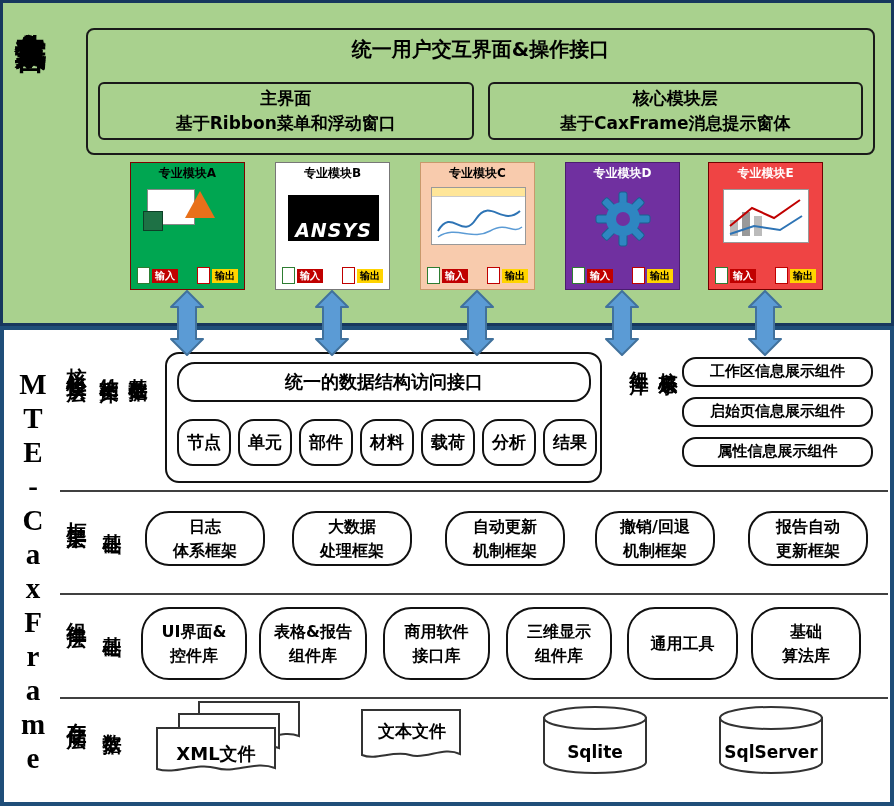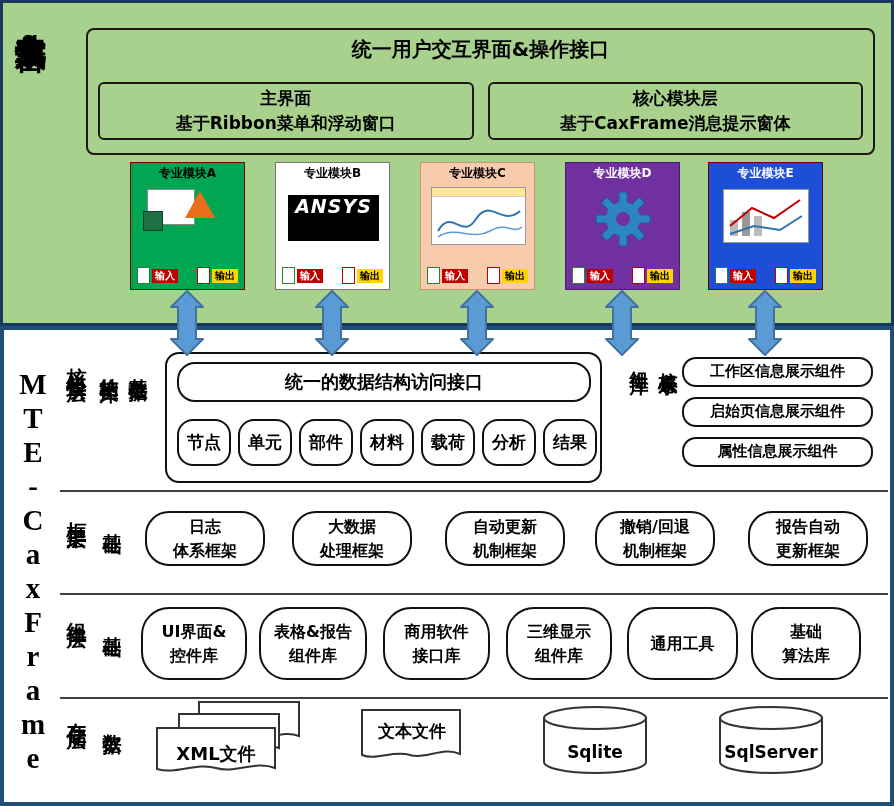--- a/index.html
+++ b/index.html
@@ -24,29 +24,29 @@
   .ui-title { text-align:center; font-size:20px; font-weight:bold; padding-top:6px; }
   .ui-cards { position:absolute; left:10px; right:10px; top:52px; bottom:13px; display:flex; gap:14px; }
   .ui-card { flex:1; border:2px solid #1a1a1a; border-radius:6px; background:#A9D18E; display:flex; flex-direction:column; justify-content:center; text-align:center; font-size:17px; font-weight:bold; line-height:1.5; }
 
   
   .module { position:absolute; top:162px; width:115px; height:128px; }
   .mod-a { left:130px; background:#00A651; border:1px solid #7F0000; }
   .mod-b { left:275px; background:#FFFFFF; border:1px solid #777; }
   .mod-c { left:420px; background:#F8CBAD; border:1px solid #c8996c; }
   .mod-d { left:565px; background:#7030A0; border:1px solid #4a1d6e; }
-  .mod-e { left:708px; background:#1d4ed8; border:1px solid #700000; }
+  .mod-e { left:708px; background:#ef4444; border:1px solid #700000; }
   .mod-title { text-align:center; font-size:12px; font-weight:bold; padding-top:2px; color:#000; }
   .mod-title.light { color:#fff; }
 
   .matlab-window { position:absolute; left:16px; top:26px; width:48px; height:36px; background:#fff; border:1px solid #888; }
   .matlab-logo { position:absolute; left:54px; top:28px; width:0; height:0; border-left:15px solid transparent; border-right:15px solid transparent; border-bottom:27px solid #E8701A; }
   .excel-icon { position:absolute; left:12px; top:48px; width:20px; height:20px; background:#1E7145; border:1px solid #0c4027; }
 
-  .ansys-logo { position:absolute; left:12px; top:32px; width:91px; height:46px; background:#000; display:flex; align-items:flex-start; justify-content:center; color:#fff; font-weight:bold; font-style:italic; font-size:19px; letter-spacing:1px; }
+  .ansys-logo { position:absolute; left:12px; top:32px; width:91px; height:46px; background:#000; display:flex; align-items:flex-end; justify-content:center; color:#fff; font-weight:bold; font-style:italic; font-size:19px; letter-spacing:1px; }
 
   .wb-shot { position:absolute; left:10px; top:24px; width:95px; height:58px; background:#fff; border:1px solid #999; overflow:hidden; }
   .wb-head { height:9px; background:#FFE699; border-bottom:1px solid #ccc; }
 
   .gear-svg { position:absolute; left:28px; top:27px; }
 
   .chart-shot { position:absolute; left:14px; top:26px; width:86px; height:54px; background:#fff; border:1px solid #999; overflow:hidden; }
 
   .io-row { position:absolute; left:6px; right:6px; bottom:5px; display:flex; justify-content:space-between; align-items:flex-end; }
   .io-group { display:flex; align-items:center; gap:2px; }

